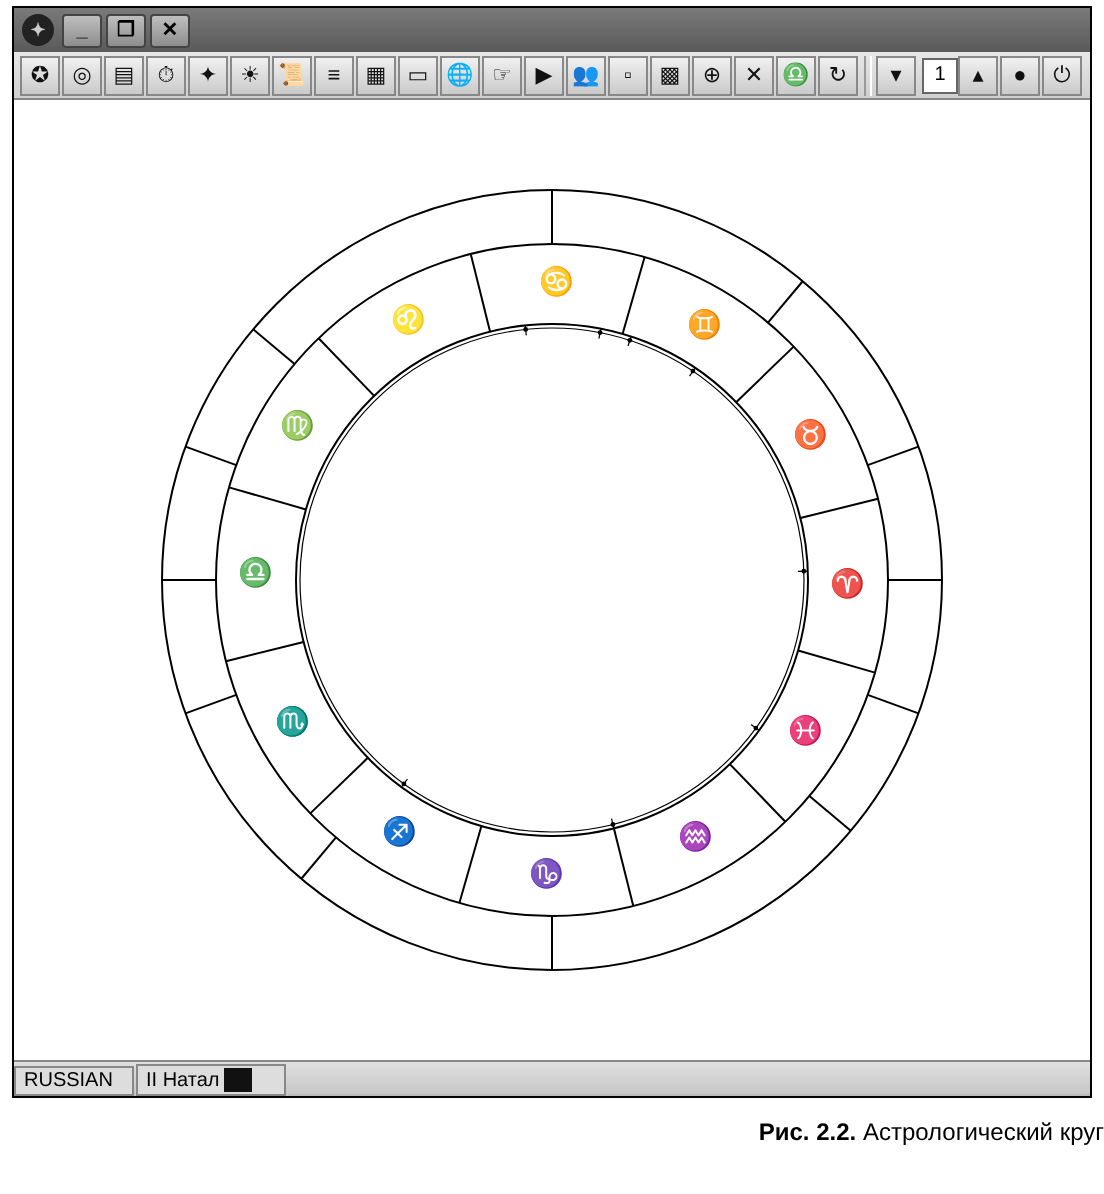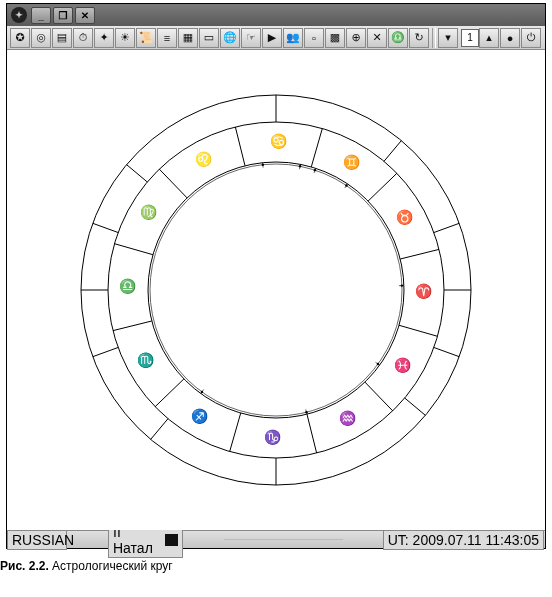--- a/index.html
+++ b/index.html
@@ -95,41 +95,40 @@
     position: absolute;
     left: 50%; top: 50%;
     transform: translate(-50%, -50%);
   }
   
   .status-bar {
     height: 18px;
     background: linear-gradient(#e0e0e0,#c5c5c5);
     border-top: 1px solid #888;
     display: flex;
-    align-items: center;
-    font-size: 14px;
+    align-items: flex-end;
+    font-size: 10px;
     color: #000;
-    gap: 40px;
   }
   .status-cell {
     border: 1px solid #888;
     background: #ddd;
     padding: 1px 4px;
     display: flex;
     align-items: center;
     margin-right: 1px;
   }
   .status-cell.lang { width: 60px; }
   .status-cell.natal { width: 75px; }
   .status-cell .swatch { width: 14px; height: 12px; background: #111; margin-left: 2px; }
   .status-bar .spacer { flex: 1; border-bottom: 1px solid #bbb; }
   .status-cell.ut { }
   
   .caption {
-    text-align: left;
+    text-align: right;
     margin-top: 10px;
     font-size: 12px;
     font-family: Arial, sans-serif;
     color: #000;
   }
   .caption b { font-weight: bold; }
   .zodiac-glyph {
     font-family: "Segoe UI Symbol", "Arial Unicode MS", sans-serif;
     font-size: 14px;
     fill: #000;
@@ -243,21 +242,20 @@
       </svg>
   </div>
 
   <div class="status-bar">
     <div class="status-cell lang">RUSSIAN</div>
     <div class="status-cell natal">
       <span>II Натал</span>
       <span class="swatch"></span>
     </div>
     <div class="spacer"></div>
-    <div class="status-cell ut">UT: 2009.07.11 11:43:05</div>
   </div>
 
 </div>
 
 <div class="caption">
   <b>Рис. 2.2.</b>
   <span>Астрологический круг</span>
 </div>
 
 </body></html>

